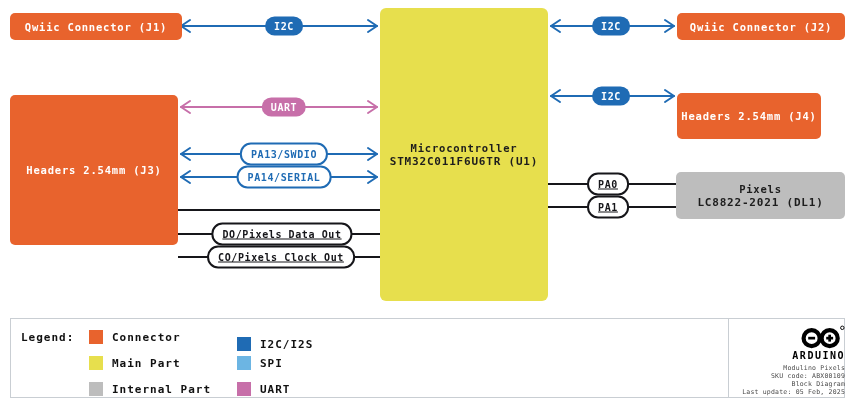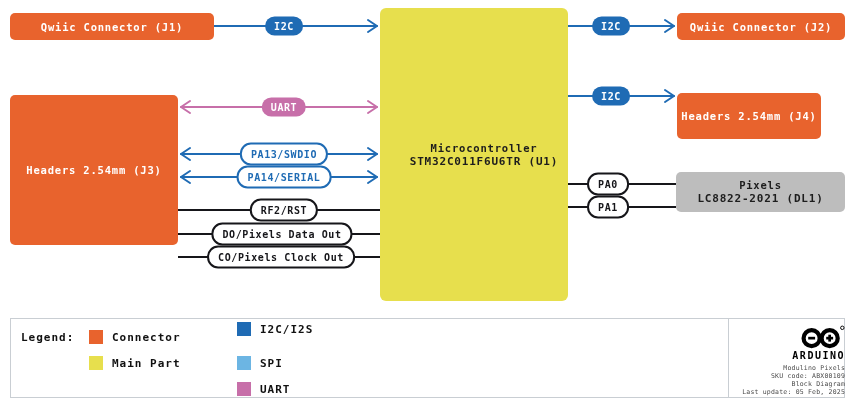--- a/index.html
+++ b/index.html
@@ -14,21 +14,21 @@
   .box.yellow{background:#E7DF4D;color:#1d1d1d;border-radius:6px;}
   .box.gray{background:#BDBDBD;color:#1d1d1d;}
   .box .l2{font-size:11px;}
 
   .pill{position:absolute;transform:translate(-50%,-50%);display:inline-flex;align-items:center;
         justify-content:center;height:19px;padding:0 9px;border-radius:11px;
         font-weight:bold;font-size:10px;letter-spacing:0.6px;white-space:nowrap;}
   .pill.blue{background:#1F6BB4;color:#fff;}
   .pill.pink{background:#C76FA9;color:#fff;}
   .pill.wblue{background:#fff;color:#1F6BB4;border:2px solid #1F6BB4;}
-  .pill.wblack{background:#fff;color:#16161a;border:2px solid #16161a;}
+  .pill.wblack{background:#fff;color:#16161a;border:2px solid #16161a;text-decoration:underline;}
 
   .legend{position:absolute;left:10px;top:318px;width:833px;height:78px;
           border:1px solid #c9ced3;background:#fff;}
   .leg-title{position:absolute;left:10px;top:12px;font-weight:bold;font-size:11px;
              letter-spacing:1px;color:#111;}
   .leg-item{position:absolute;display:flex;align-items:center;gap:9px;}
   .sw{width:14px;height:14px;display:inline-block;}
   .sw-connector{background:#E8632D;}
   .sw-main{background:#E7DF4D;}
   .sw-internal{background:#BDBDBD;}
@@ -80,71 +80,74 @@
     </g>
     <g stroke="#16161a" stroke-width="2" fill="none">
       <line x1="178" y1="210" x2="380" y2="210"></line>
       <line x1="178" y1="234" x2="380" y2="234"></line>
       <line x1="178" y1="257" x2="380" y2="257"></line>
       <line x1="548" y1="184" x2="676" y2="184"></line>
       <line x1="548" y1="207" x2="676" y2="207"></line>
     </g>
   </svg>
 
-  <div class="box orange" style="left:10px;top:13px;width:204px;height:27px;">
+  <div class="box orange" style="left:10px;top:13px;width:172px;height:27px;">
     <span>Qwiic Connector (J1)</span>
   </div>
 
   <div class="box orange" style="left:677px;top:13px;width:168px;height:27px;">
     <span>Qwiic Connector (J2)</span>
   </div>
 
   <div class="box orange" style="left:677px;top:93px;width:144px;height:46px;">
     <span>Headers 2.54mm (J4)</span>
   </div>
 
   <div class="box orange" style="left:10px;top:95px;width:168px;height:150px;">
     <span>Headers 2.54mm (J3)</span>
   </div>
 
-  <div class="box yellow" style="left:380px;top:8px;width:168px;height:293px;padding-left:20px;">
+  <div class="box yellow" style="left:380px;top:8px;width:168px;height:293px;">
     <span>Microcontroller</span>
     <span class="l2">STM32C011F6U6TR (U1)</span>
   </div>
 
-  <div class="box gray" style="left:676px;top:172px;width:169px;height:40px;">
+  <div class="box gray" style="left:676px;top:172px;width:169px;height:47px;">
     <span>Pixels</span>
     <span class="l2">LC8822-2021 (DL1)</span>
   </div>
 
   <div class="pill blue" style="left:284px;top:26px;">I2C</div>
   <div class="pill blue" style="left:611px;top:26px;">I2C</div>
   <div class="pill blue" style="left:611px;top:96px;">I2C</div>
   <div class="pill pink" style="left:284px;top:107px;">UART</div>
   <div class="pill wblue" style="left:284px;top:154px;">PA13/SWDIO</div>
   <div class="pill wblue" style="left:284px;top:177px;">PA14/SERIAL</div>
-  <div class="pill wblack" style="left:284px;top:210px;">RF2/RST</div>
   <div class="pill wblack" style="left:281px;top:257px;">CO/Pixels Clock Out</div>
   <div class="pill wblack" style="left:282px;top:234px;">DO/Pixels Data Out</div>
   <div class="pill wblack" style="left:608px;top:184px;">PA0</div>
   <div class="pill wblack" style="left:608px;top:207px;">PA1</div>
 
   <div class="legend">
     <span class="leg-title">Legend:</span>
 
     <div class="leg-item" style="left:78px;top:11px;">
       <span class="sw sw-connector"></span>
       <span class="leg-text">Connector</span>
     </div>
     <div class="leg-item" style="left:78px;top:37px;">
       <span class="sw sw-main"></span>
       <span class="leg-text">Main Part</span>
     </div>
+    <div class="leg-item" style="left:78px;top:63px;">
+      <span class="sw sw-internal"></span>
+      <span class="leg-text">Internal Part</span>
+    </div>
 
-    <div class="leg-item" style="left:226px;top:3px;">
+    <div class="leg-item" style="left:226px;top:18px;">
       <span class="sw sw-i2c"></span>
       <span class="leg-text">I2C/I2S</span>
     </div>
     <div class="leg-item" style="left:226px;top:37px;">
       <span class="sw sw-spi"></span>
       <span class="leg-text">SPI</span>
     </div>
     <div class="leg-item" style="left:226px;top:63px;">
       <span class="sw sw-uart"></span>
       <span class="leg-text">UART</span>

